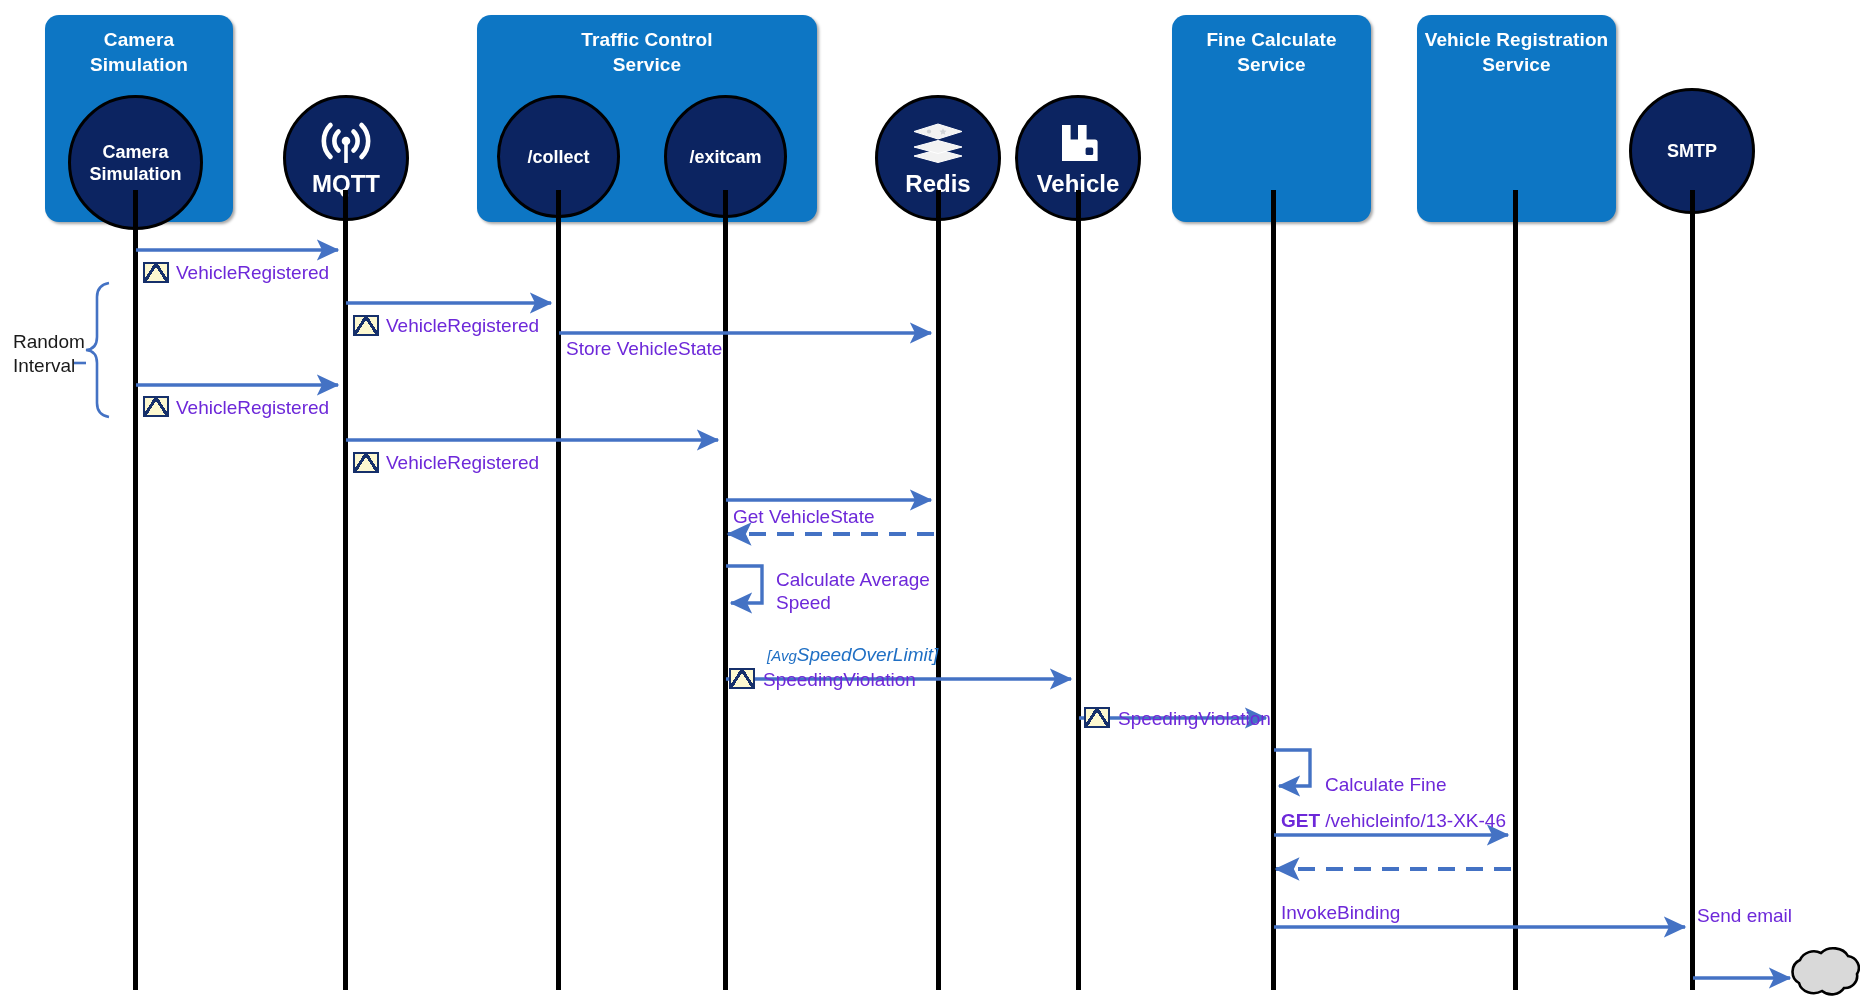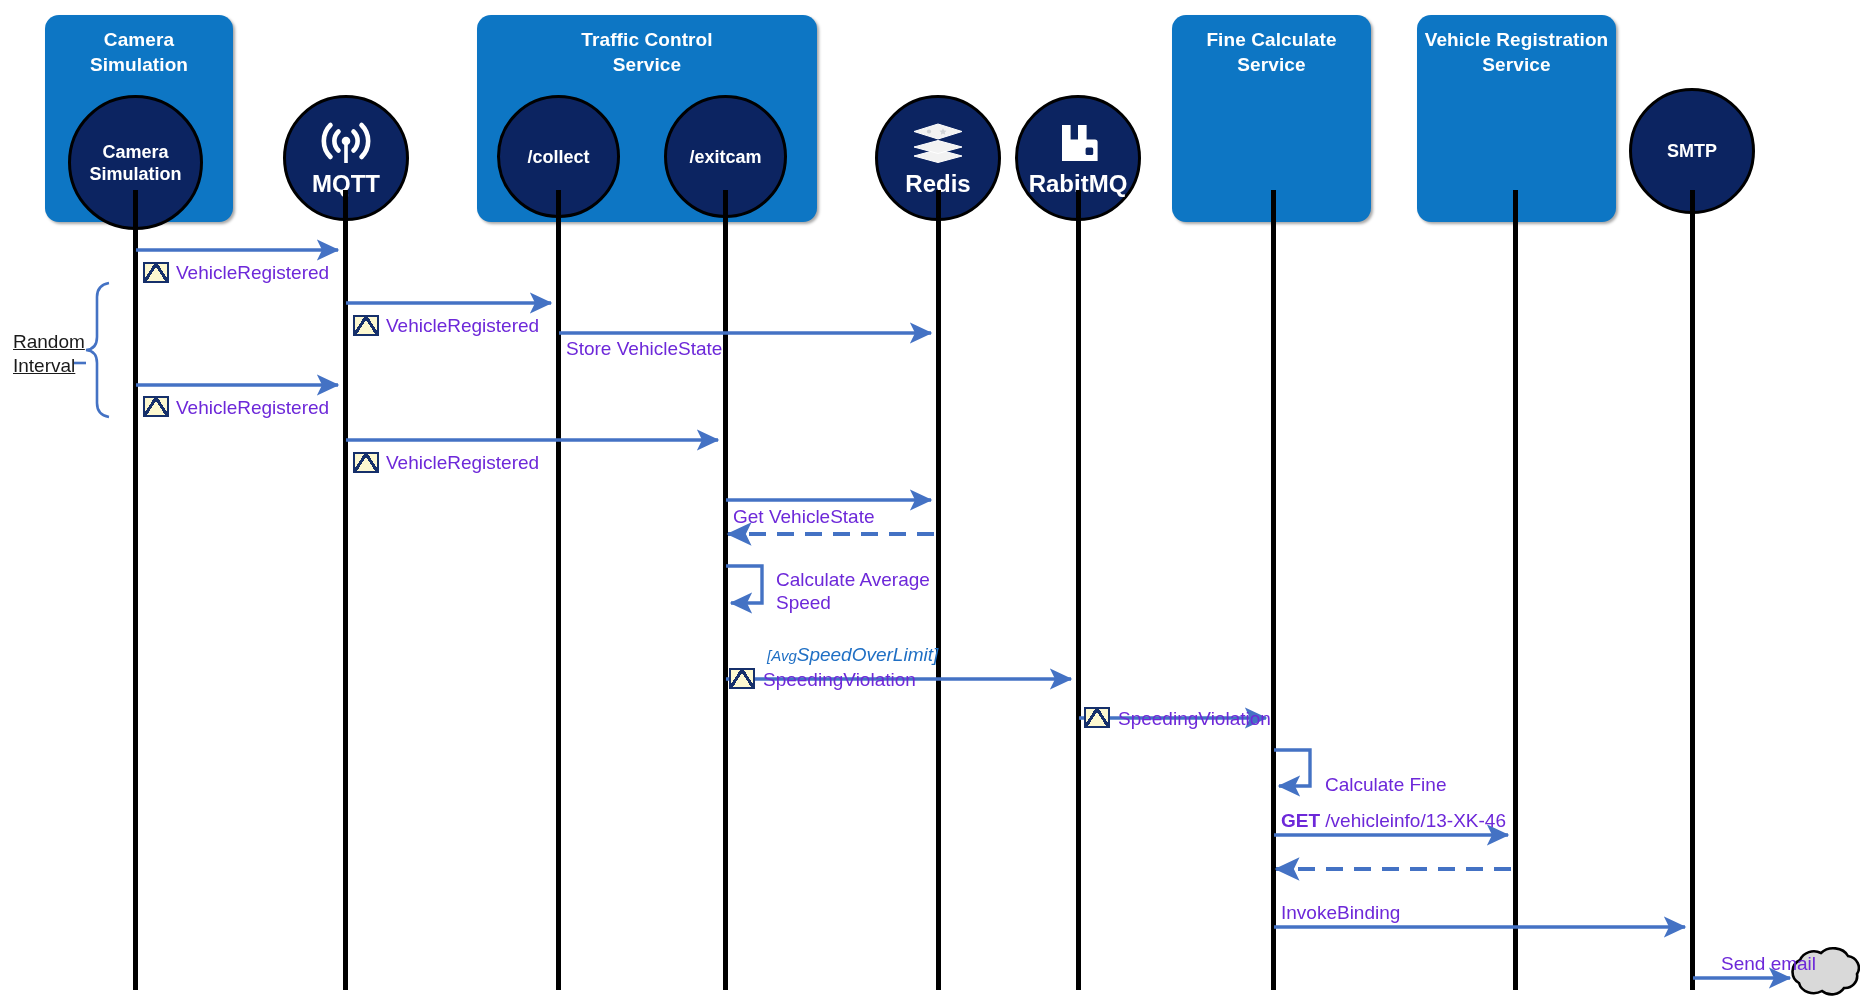--- a/index.html
+++ b/index.html
@@ -124,21 +124,21 @@
   </div>
 
   <div class="node icon-node" style="left:1015px;top:95px;width:126px;height:126px;">
     <span class="gly">
       <svg width="44" height="44" viewBox="0 0 44 44">
         <path fill="#ffffff" d="M6 4 h8.6 v14.6 h7.4 V4 h8.6 v14.6 h8.4
              a2.6 2.6 0 0 1 2.6 2.6 V40 H6 Z"></path>
         <rect x="29.6" y="26.4" width="7.6" height="7.6" rx="1.6" fill="#0c2461"></rect>
       </svg>
     </span>
-    <div class="lbl"><span>RabitMQ</span></div>
+    <div class="lbl"><span>Vehicle</span></div>
   </div>
 
 
 
   <div class="node" style="left:1629px;top:88px;width:126px;height:126px;">
     <div class="lbl"><span>SMTP</span></div>
   </div>
 
   <div class="lifeline" style="left:133px;top:190px;height:800px;"></div>
   <div class="lifeline" style="left:343px;top:190px;height:800px;"></div>
@@ -237,19 +237,19 @@
   <div class="msg-label" style="left:1118px;top:707px;">SpeedingViolation</div>
 
   <div class="msg-label" style="left:1325px;top:752px;margin-top:21px;">Calculate Fine</div>
 
   <div class="msg-label" style="left:1281px;top:809px;">
     <b>GET</b> <span>/vehicleinfo/13-XK-46</span>
   </div>
 
   <div class="msg-label" style="left:1281px;top:901px;">InvokeBinding</div>
 
-  <div class="msg-label" style="left:1697px;top:952px;margin-left:24px;">Send email</div>
-
-  <div class="brace-label" style="left:13px;top:330px;width:92px;text-decoration:underline;">
+  <div class="msg-label" style="left:1697px;top:904px;">Send email</div>
+
+  <div class="brace-label" style="left:13px;top:330px;width:92px;">
     <span>Random</span><br><span>Interval</span>
   </div>
 
 </div>
 
 </body></html>

